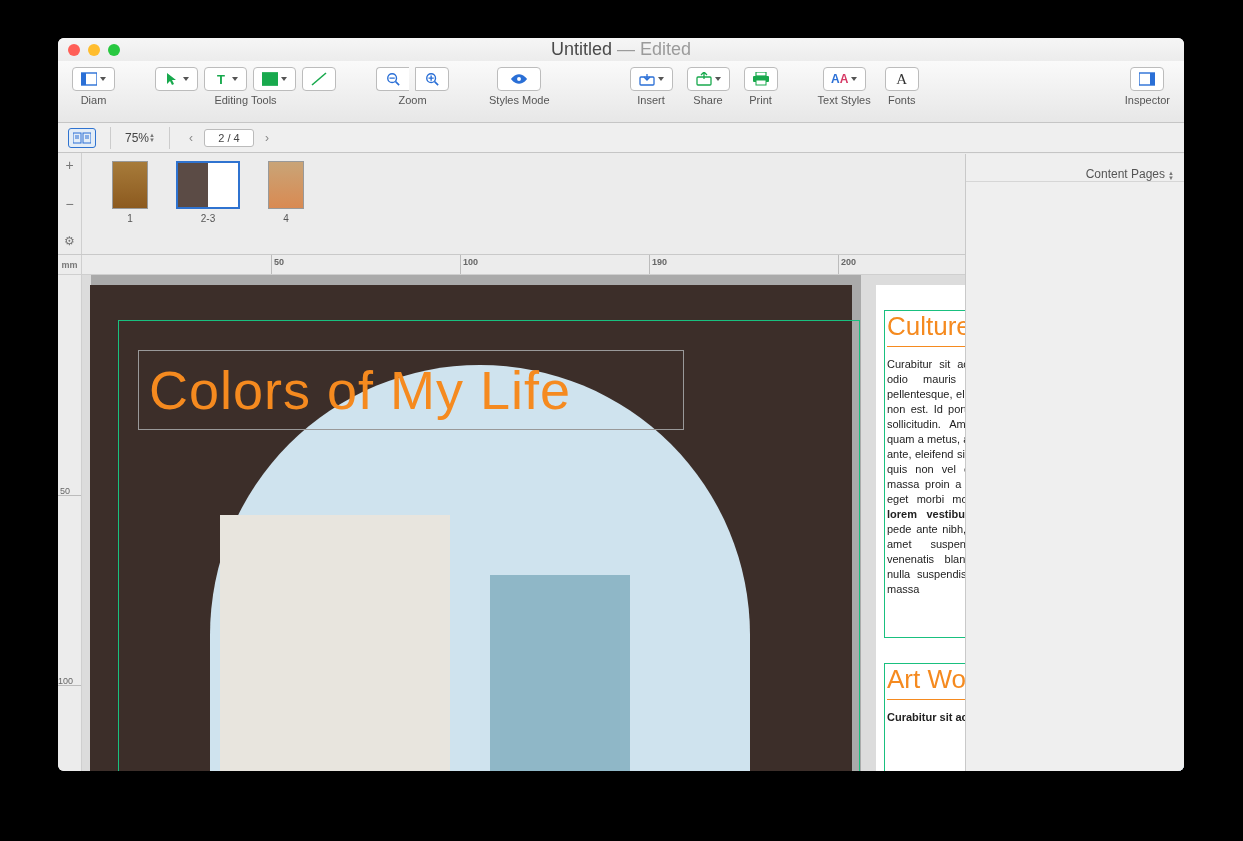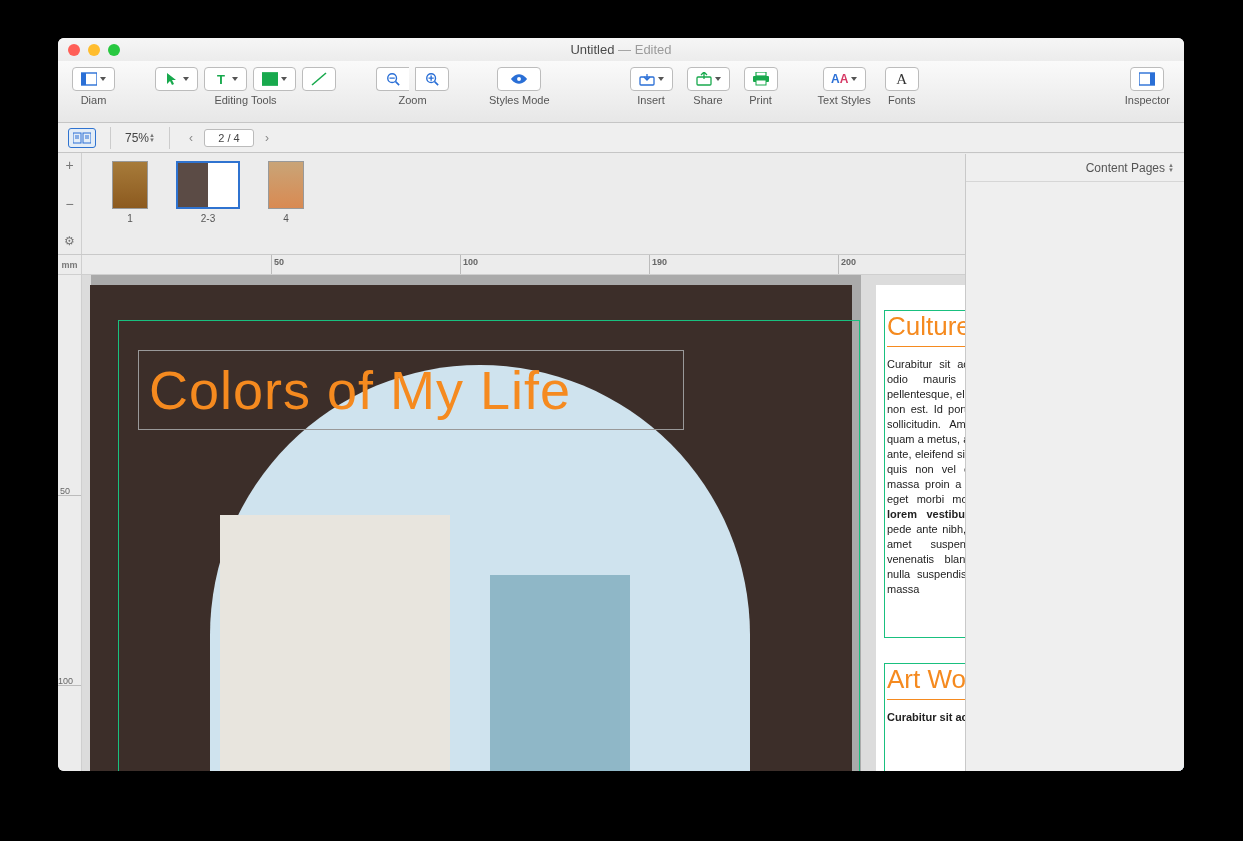--- a/index.html
+++ b/index.html
@@ -3,21 +3,21 @@
 <meta charset="utf-8">
 <style>
 * { margin:0; padding:0; box-sizing:border-box; font-family:-apple-system,Helvetica,Arial,sans-serif; }
 body { background:#000; width:1243px; height:841px; overflow:hidden; }
 .window { position:absolute; left:58px; top:38px; width:1126px; height:733px; background:#ececec; border-radius:6px; box-shadow:0 15px 40px rgba(0,0,0,.5); overflow:hidden; }
 
 .titlebar { height:23px; background:linear-gradient(#f6f6f6,#ececec); display:flex; align-items:center; padding:0 10px; position:relative; }
 .traffic { display:flex; gap:8px; }
 .traffic span { width:12px; height:12px; border-radius:50%; display:block; }
 .traffic .close{background:#ff5f57;} .traffic .min{background:#ffbd2e;} .traffic .max{background:#28c840;}
-.title-txt { position:absolute; left:0; right:0; text-align:center; font-size:13px; color:#4a4a4a; }
+.title-txt { position:absolute; left:0; right:0; text-align:center; font-size:18px; color:#4a4a4a; }
 .title-txt .dim{color:#9b9b9b;}
 
 .toolbar { height:62px; background:linear-gradient(#fafafa,#e7e7e7); border-bottom:1px solid #c5c5c5; display:flex; align-items:flex-start; padding:6px 14px 0; gap:40px; font-size:11px; color:#555;}
 .tool-group{display:flex;flex-direction:column;align-items:center;gap:3px;}
 .btn-row{display:flex;gap:6px;}
 .btn{height:24px;background:#fff;border:1px solid #bcbcbc;border-radius:4px;display:flex;align-items:center;justify-content:center;padding:0 8px;gap:3px;font-size:13px;min-width:28px;}
 .btn.seg-l{border-radius:4px 0 0 4px;border-right:none;}
 .btn.seg-r{border-radius:0 4px 4px 0;}
 .chev{width:0;height:0;border-left:3px solid transparent;border-right:3px solid transparent;border-top:4px solid #555;}
 .icon{width:16px;height:14px;display:flex;align-items:center;justify-content:center;}
@@ -63,21 +63,21 @@
 .col-frame{position:absolute;left:8px;top:25px;width:214px;height:328px;border:1px solid #19c07f;}
 .col-heading{font-size:26px;color:#f58a1f;padding:0 2px;}
 .col-rule{border:none;border-top:1px solid #f58a1f;margin:4px 2px 10px;}
 .col-body{font-size:11px;line-height:15px;text-align:justify;color:#222;padding:0 2px;}
 .col-body b{font-weight:bold;}
 .col-frame2{position:absolute;left:8px;top:378px;width:214px;height:120px;border:1px solid #19c07f;}
 .img-r1{position:absolute;left:254px;top:25px;width:80px;height:328px;background:linear-gradient(#6b6358 40%,#b82a2a 40% 80%,#2a2a2a 80%);}
 .img-r2{position:absolute;left:254px;top:378px;width:80px;height:120px;background:#9cc8e7;}
 
 .inspector{position:absolute;right:0;top:116px;bottom:0;width:219px;background:#efefef;border-left:1px solid #c9c9c9;font-size:12px;color:#555;}
-.inspector-head{height:28px;display:flex;align-items:center;justify-content:flex-end;padding:0 10px;gap:3px;border-bottom:1px solid #d6d6d6;}
+.inspector-head{height:28px;display:flex;align-items:flex-end;justify-content:flex-end;padding:0 10px;gap:3px;border-bottom:1px solid #d6d6d6;}
 .updown{display:flex;flex-direction:column;font-size:6px;line-height:5px;color:#777;}
 </style>
 </head>
 <body>
 
 <div class="window">
 
   <div class="titlebar">
     <div class="traffic">
       <span class="close"></span>

